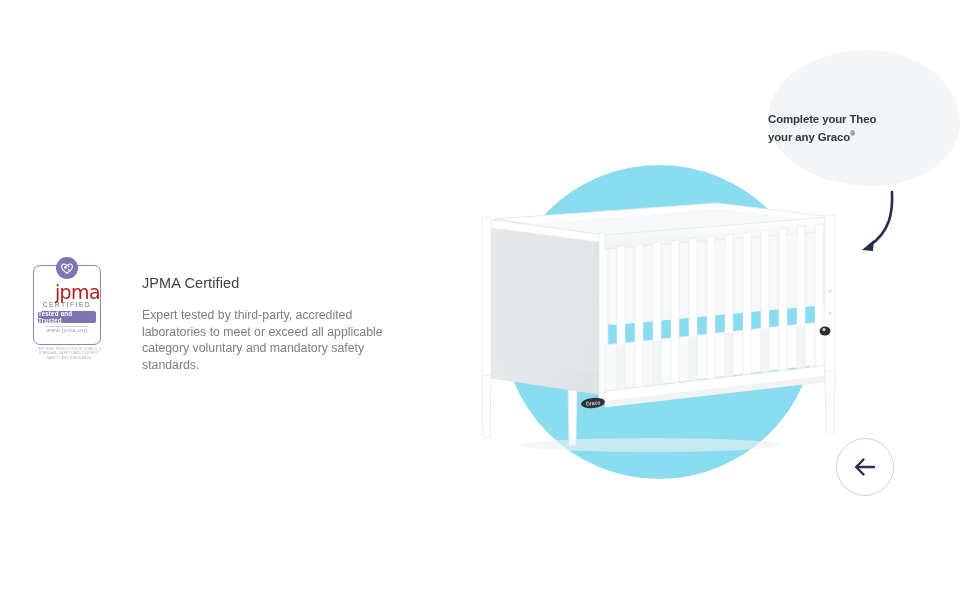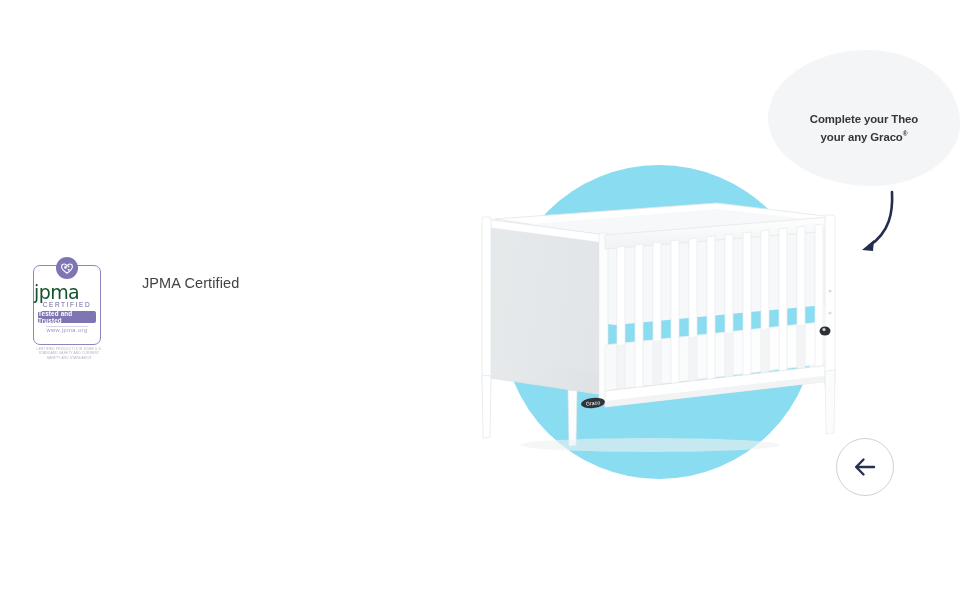--- a/index.html
+++ b/index.html
@@ -56,26 +56,26 @@
     display: flex;
     align-items: center;
     justify-content: center;
   }
   .jpma-heartwrap svg { display:block; }
   .jpma-word {
     position: absolute;
     left: 0;
     right: 0;
     top: 17px;
-    text-align: left;
+    text-align: right;
     font-family: "DejaVu Sans", sans-serif;
     font-size: 19px;
     line-height: 19px;
     letter-spacing: -0.6px;
-    color: #14532d;
+    color: #b91c1c;
     font-weight: 400;
   }
   .jpma-certified {
     position: absolute;
     left: 0;
     right: 0;
     top: 35px;
     text-align: center;
     font-size: 6.5px;
     letter-spacing: 1.6px;
@@ -177,21 +177,21 @@
     position: absolute;
     inset: 0;
     background: #f4f5f6;
     border-radius: 52% 48% 46% 54% / 50% 54% 46% 50%;
   }
   .callout-text {
     position: absolute;
     left: 0;
     right: 0;
     top: 63px;
-    text-align: center;
+    text-align: left;
     font-size: 11.4px;
     line-height: 13.6px;
     font-weight: bold;
     color: #32373b;
     letter-spacing: -0.1px;
   }
   .callout-text sup {
     font-size: 6.5px;
     vertical-align: super;
   }
@@ -242,20 +242,21 @@
         <div class="jpma-certified">CERTIFIED</div>
         <div class="jpma-bar">Tested and Trusted</div>
         <div class="jpma-rule"></div>
         <div class="jpma-url">www.jpma.org</div>
       </div>
       <div class="jpma-fine">CERTIFIED PRODUCT IS IN SOME U.S. STANDARD SAFETY AND CURRENT SAFETY AND STANDARDS</div>
     </div>
 
     <div class="jpma-text">
       <div class="jpma-title">JPMA Certified</div>
+      <div class="jpma-body">Expert tested by third-party, accredited laboratories to meet or exceed all applicable category voluntary and mandatory safety standards.</div>
     </div>
   </div>
 
   <div class="blue-circle"></div>
 
   <div class="crib">
     <svg width="380" height="260" viewBox="0 0 380 260">
       <defs>
         <linearGradient id="panelG" x1="0" y1="0" x2="1" y2="0.2">
           <stop offset="0" stop-color="#e9ecee"></stop>

